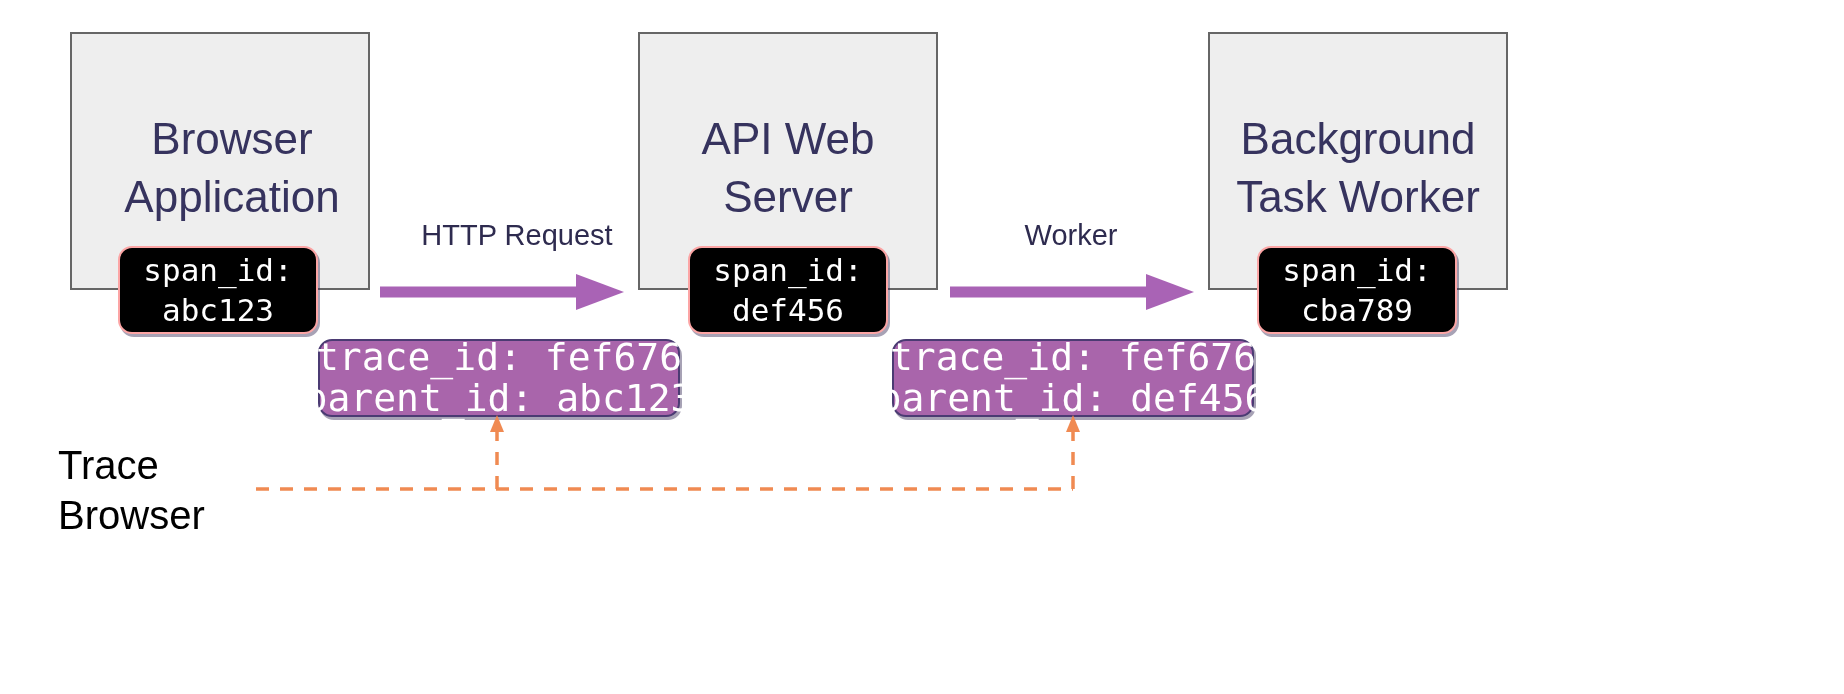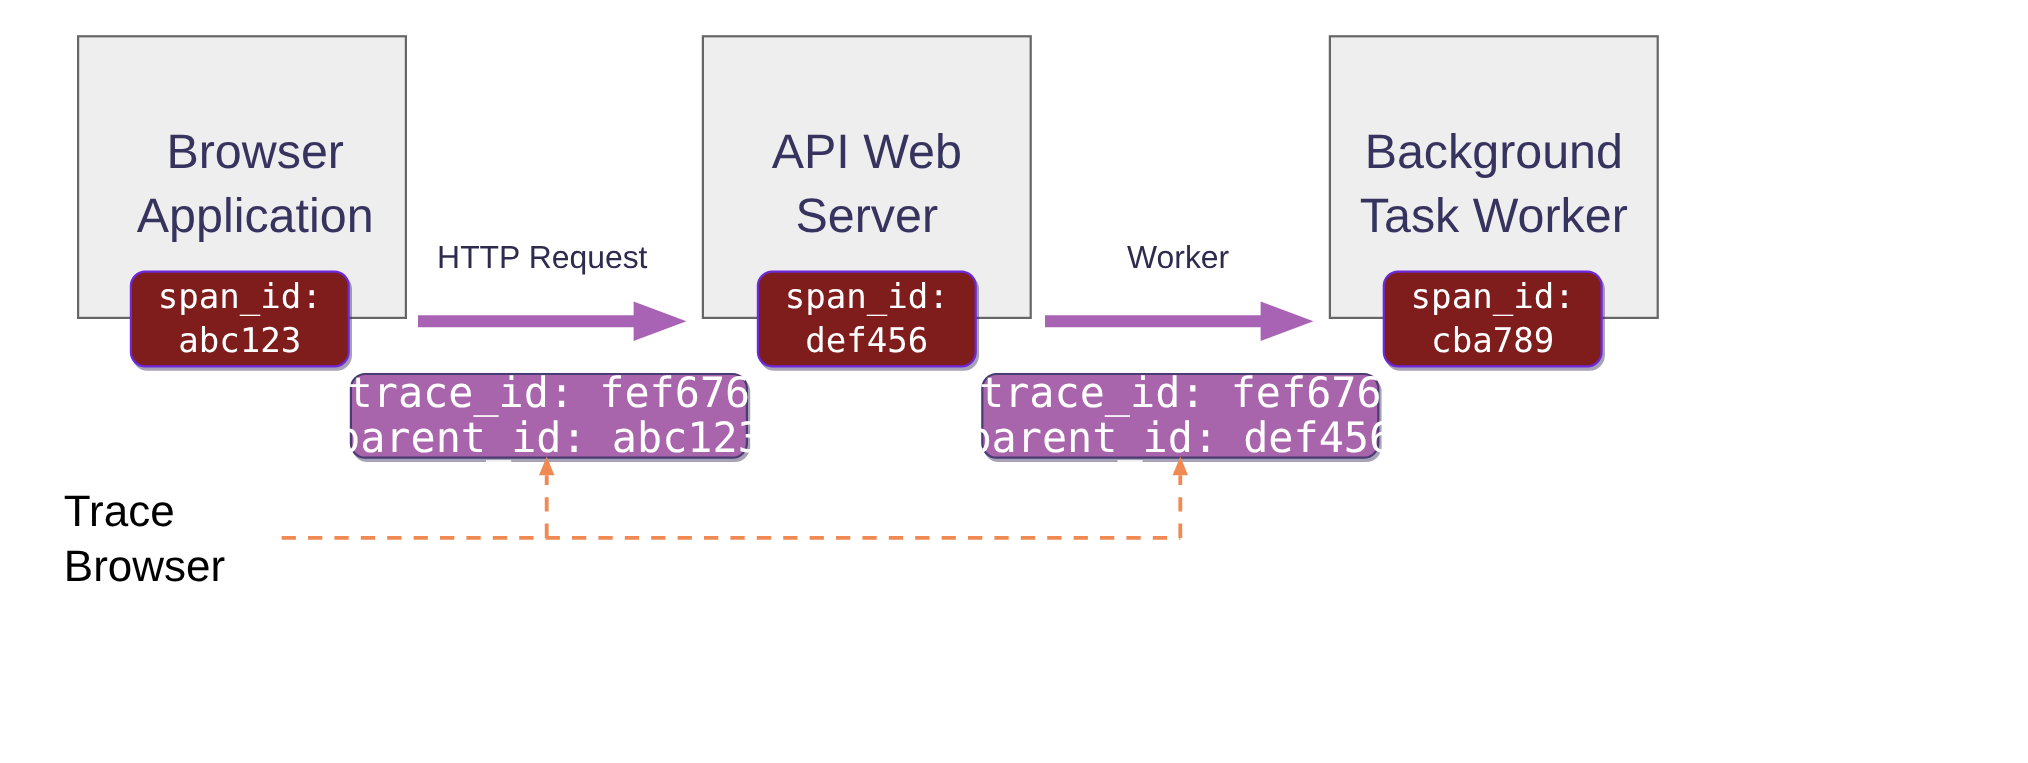--- a/index.html
+++ b/index.html
@@ -34,22 +34,22 @@
     color: #36335e;
     font-size: 44px;
     line-height: 58px;
     font-family: "Liberation Sans", sans-serif;
     white-space: pre-line;
   }
 
   
   .span-badge {
     position: absolute;
-    background: #7f1d1d;
-    border: 2px solid #6d28d9;
+    background: #000000;
+    border: 2px solid #fca5a5;
     border-radius: 14px;
     box-sizing: border-box;
     color: #ffffff;
     font-family: "DejaVu Sans Mono", monospace;
     font-size: 31px;
     line-height: 40px;
     text-align: center;
     display: flex;
     flex-direction: column;
     align-items: center;
@@ -123,21 +123,21 @@
   <div class="service-box" style="left:638px; top:32px; width:300px; height:258px;">
   </div>
   <div class="service-title" style="left:638px; width:300px; top:110px;">API Web
 Server</div>
 
   <div class="service-box" style="left:1208px; top:32px; width:300px; height:258px;">
   </div>
   <div class="service-title" style="left:1180px; width:356px; top:110px;">Background
 Task Worker</div>
 
-  <div class="flow-label" style="left:372px; top:218px; width:242px;">HTTP Request</div>
+  <div class="flow-label" style="left:396px; top:218px; width:242px;">HTTP Request</div>
   <svg class="flow-arrow" style="left:378px; top:270px; width:250px; height:44px;" viewBox="0 0 250 44" xmlns="http://www.w3.org/2000/svg">
     <line x1="2" y1="22" x2="205" y2="22" stroke="#a963b5" stroke-width="11"></line>
     <polygon points="198,4 246,22 198,40" fill="#a963b5"></polygon>
   </svg>
 
   <div class="flow-label" style="left:950px; top:218px; width:242px;">Worker</div>
   <svg class="flow-arrow" style="left:948px; top:270px; width:250px; height:44px;" viewBox="0 0 250 44" xmlns="http://www.w3.org/2000/svg">
     <line x1="2" y1="22" x2="205" y2="22" stroke="#a963b5" stroke-width="11"></line>
     <polygon points="198,4 246,22 198,40" fill="#a963b5"></polygon>
   </svg>

